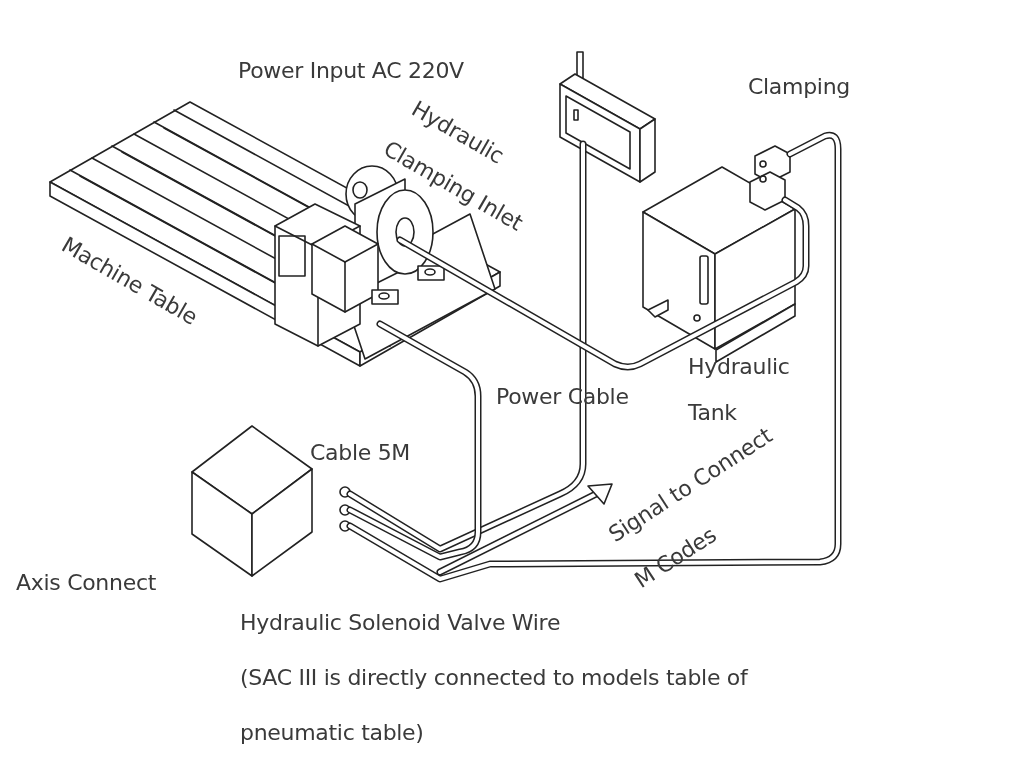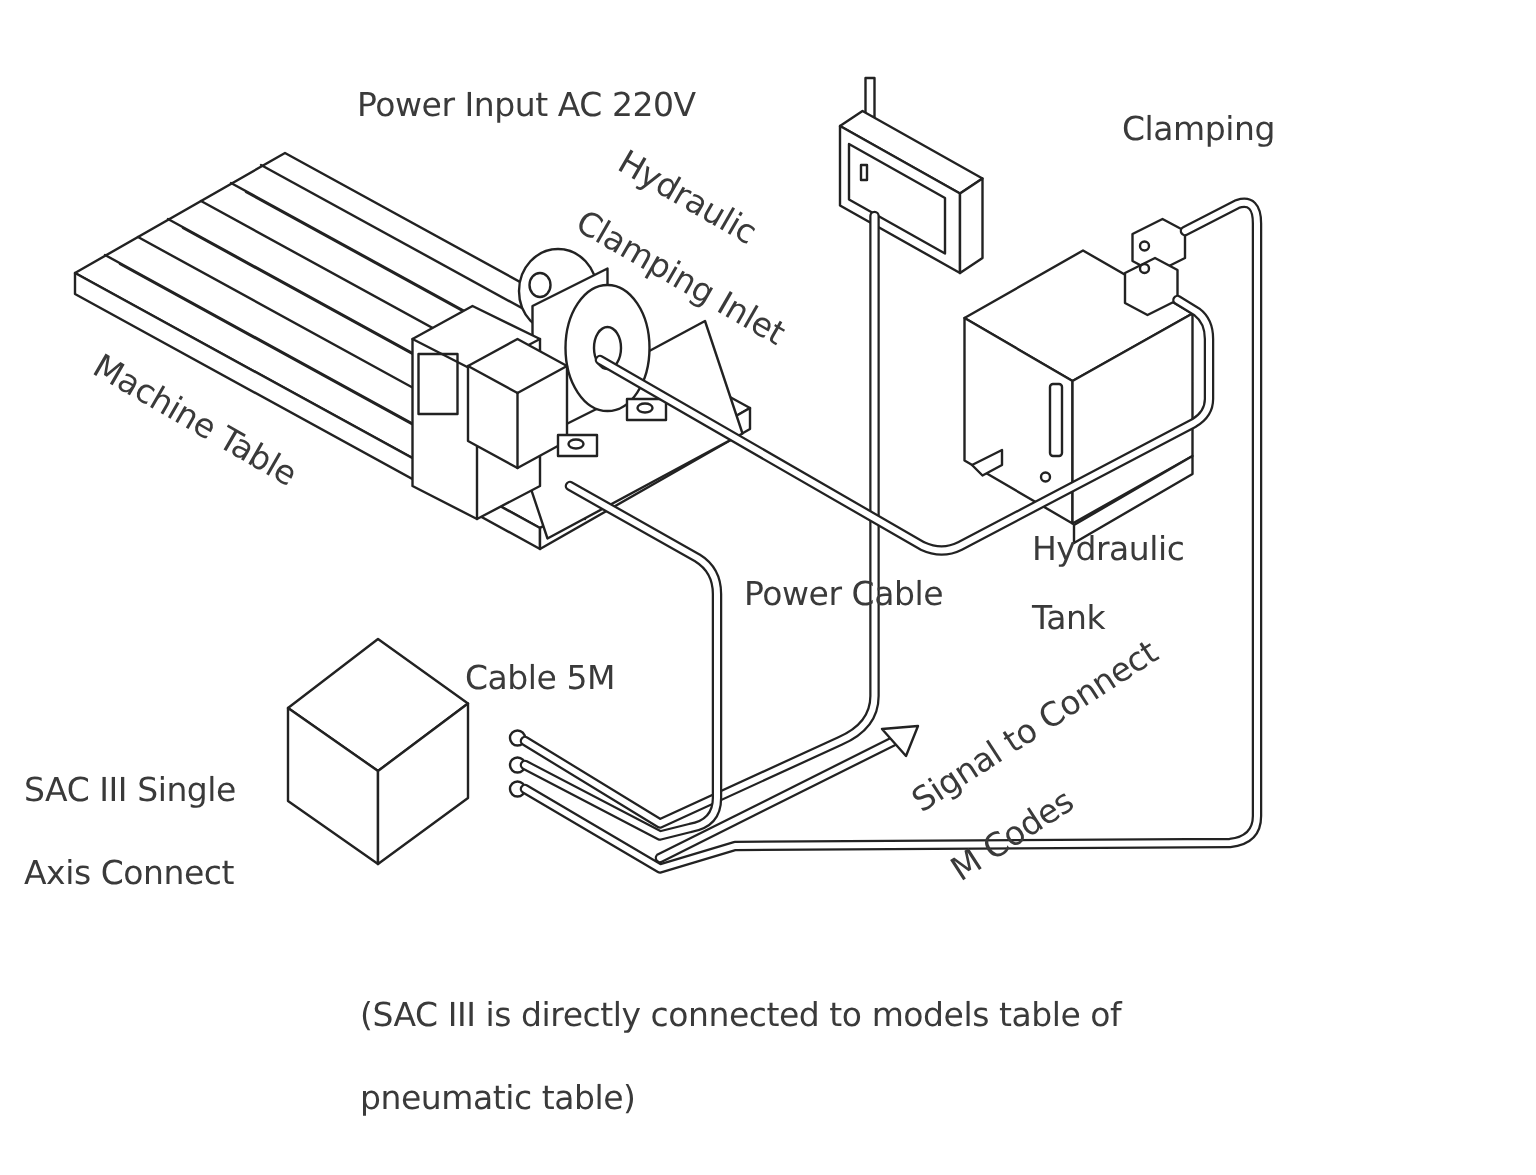--- a/index.html
+++ b/index.html
@@ -116,18 +116,18 @@
 <div class="lbl rot" style="left:420px;top:92px;transform:rotate(30deg);">Hydraulic</div>
 <div class="lbl rot" style="left:392px;top:132px;transform:rotate(30deg);">Clamping Inlet</div>
 <div class="lbl" style="left:748px;top:70px;">Clamping</div>
 <div class="lbl rot" style="left:70px;top:228px;transform:rotate(30deg);">Machine Table</div>
 <div class="lbl" style="left:688px;top:350px;">Hydraulic</div>
 <div class="lbl" style="left:688px;top:396px;">Tank</div>
 <div class="lbl" style="left:282px;top:436px;margin-left:28px;">Cable 5M</div>
 <div class="lbl" style="left:496px;top:380px;">Power Cable</div>
 <div class="lbl rot" style="left:604px;top:522px;transform:rotate(-33deg);">Signal to Connect</div>
 <div class="lbl rot" style="left:630px;top:568px;transform:rotate(-33deg);">M Codes</div>
-<div class="lbl" style="left:16px;top:511px;">SAC III Single</div>
 <div class="lbl" style="left:16px;top:566px;">Axis Connect</div>
+<div class="lbl" style="left:240px;top:606px;">Hydraulic Solenoid Valve Wire</div>
 <div class="lbl" style="left:240px;top:661px;">(SAC III is directly connected to models table of</div>
 <div class="lbl" style="left:240px;top:716px;">pneumatic table)</div>
 
 </div>
 
 </body></html>

